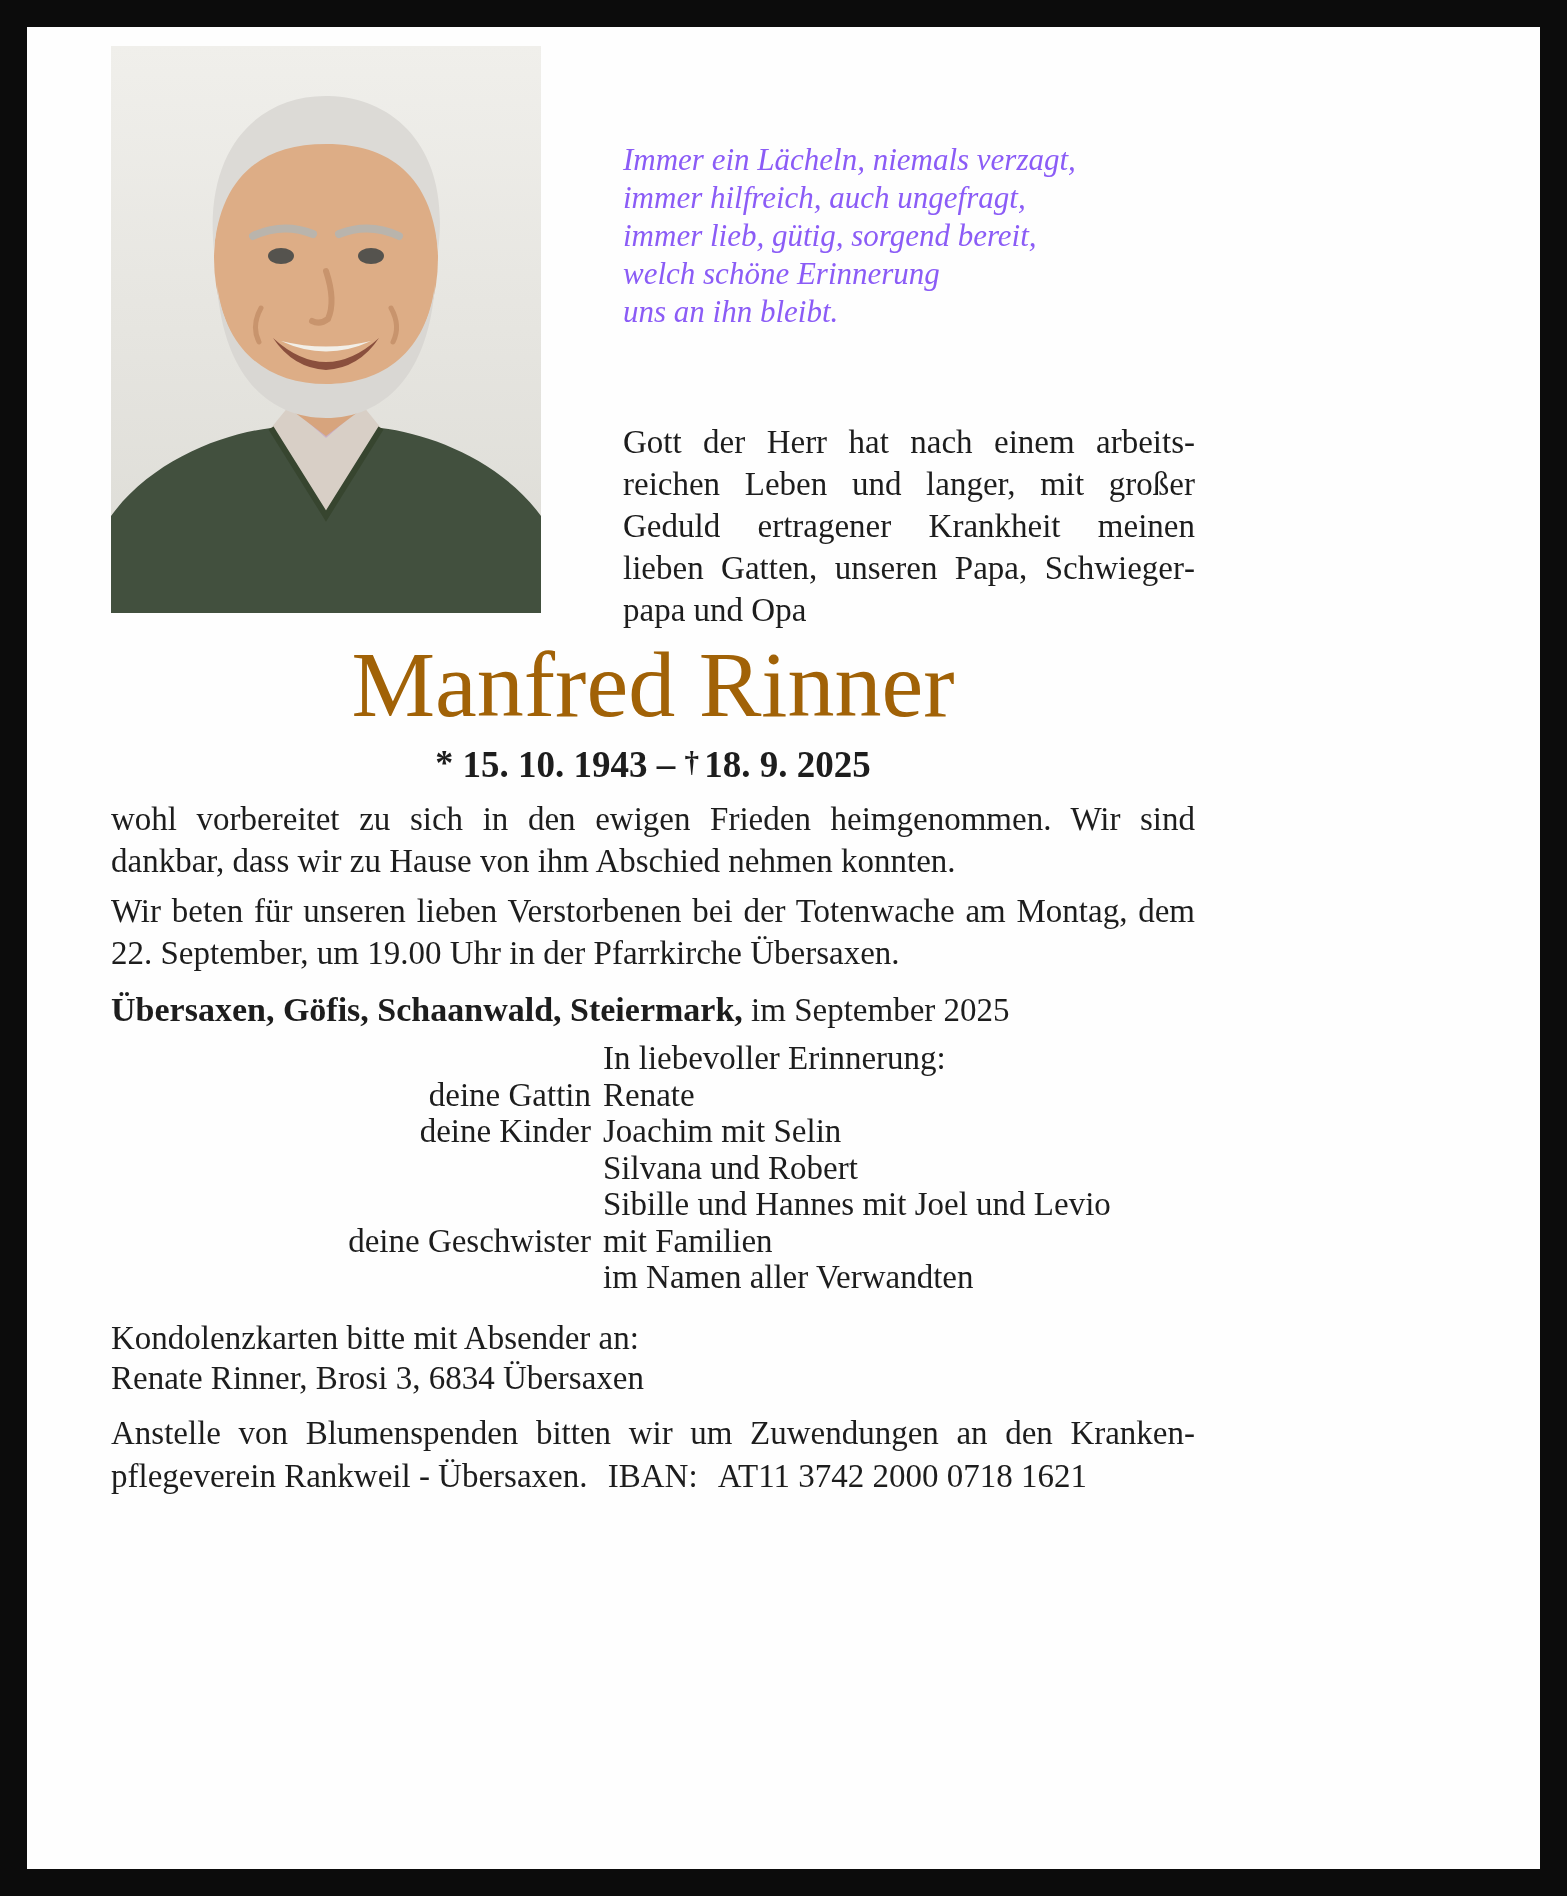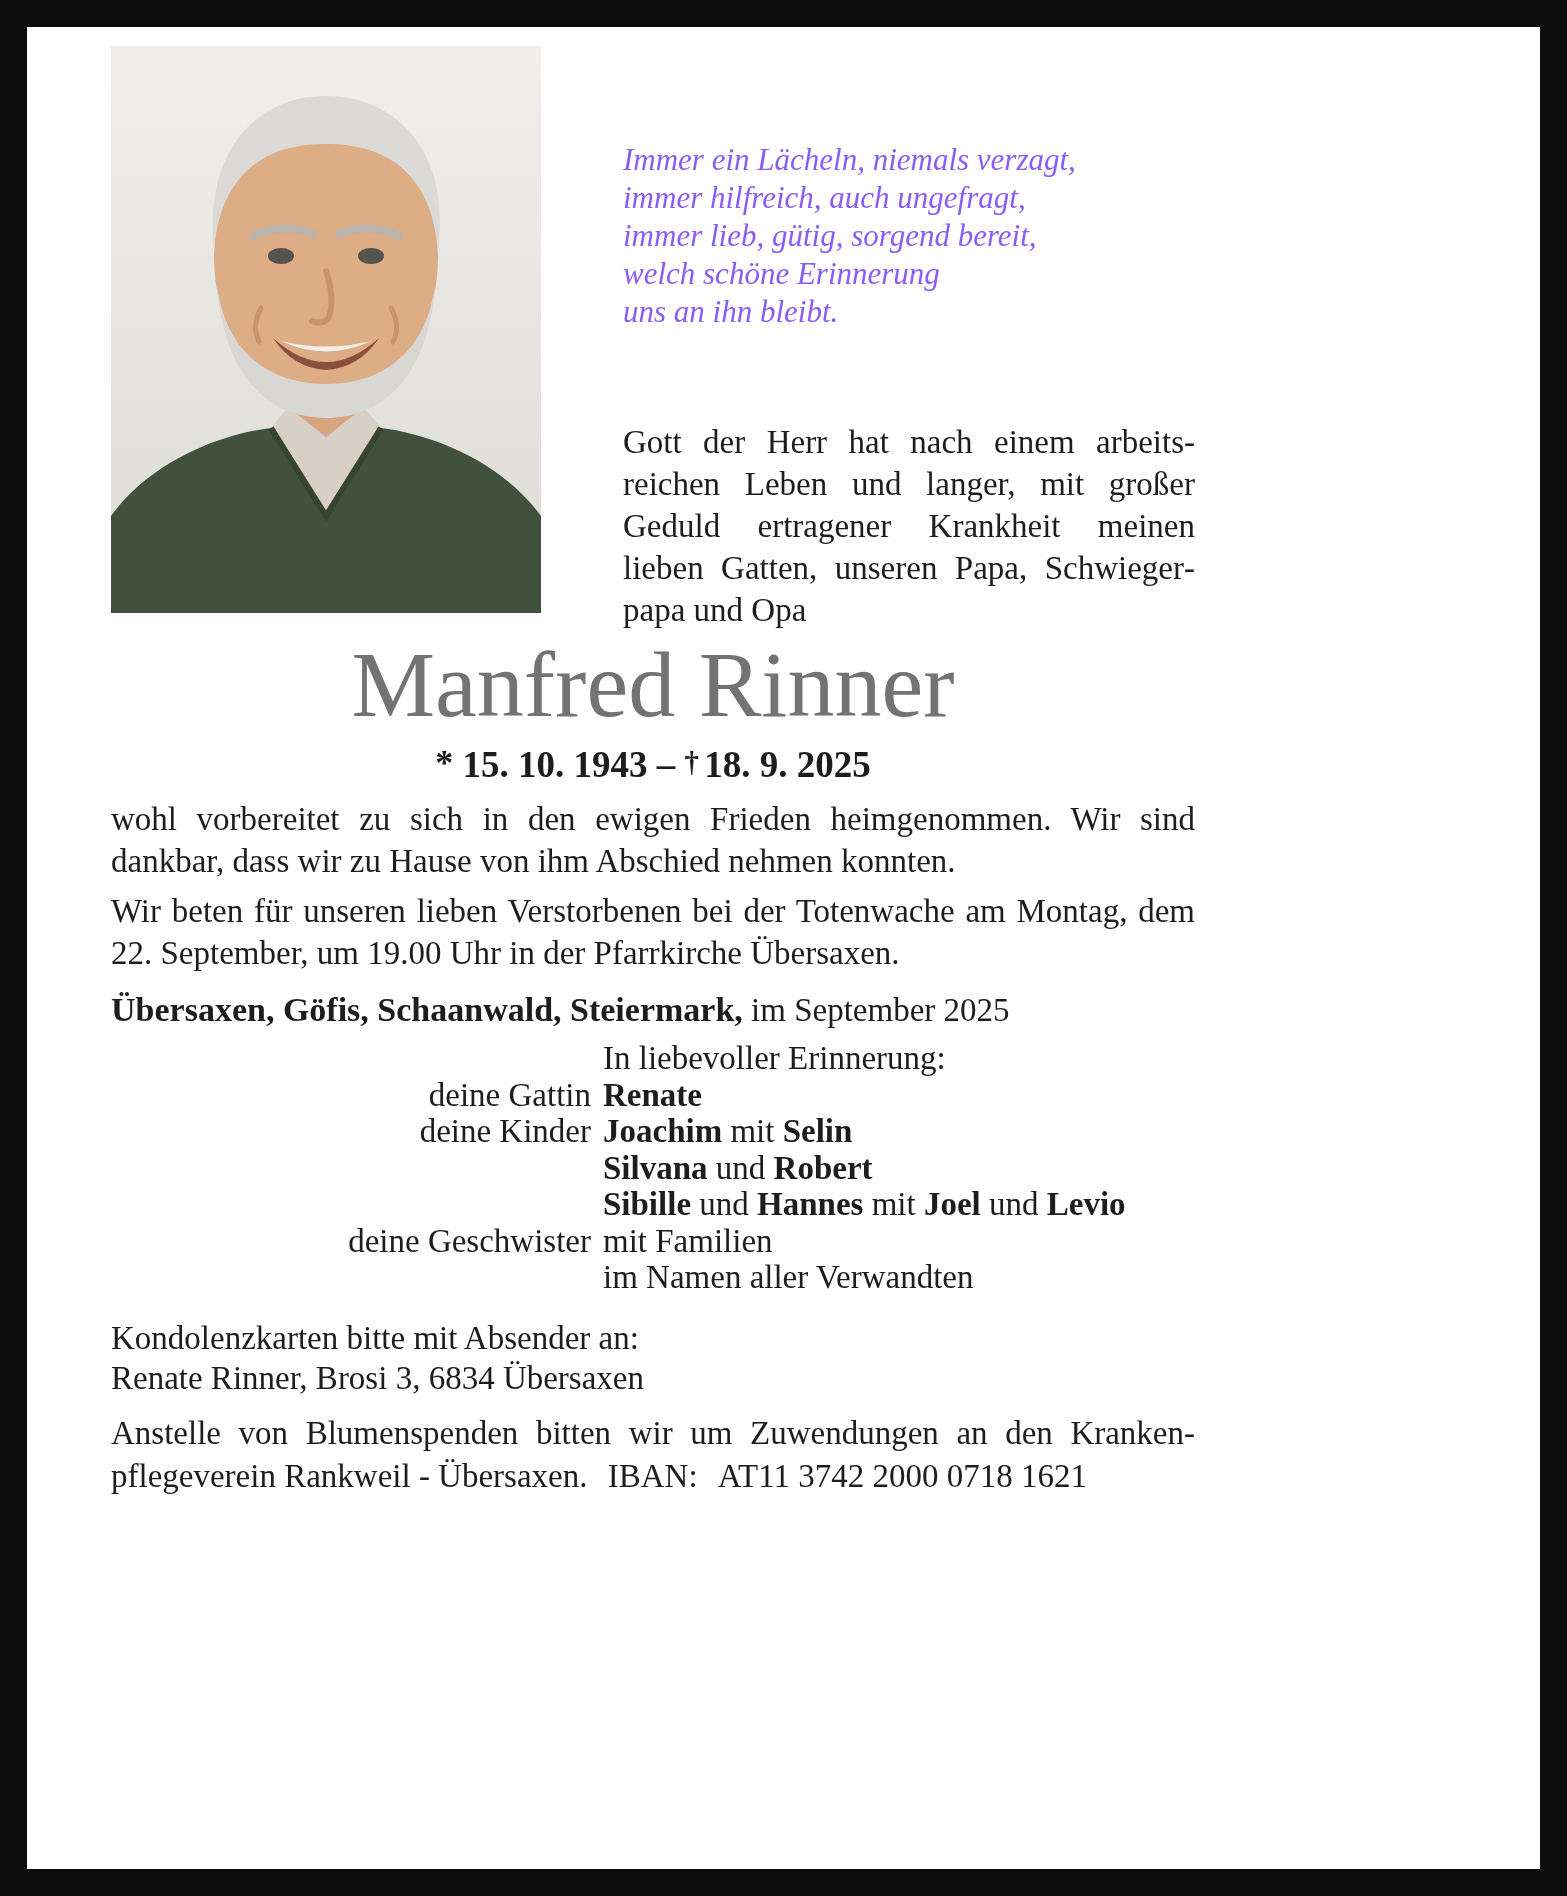--- a/index.html
+++ b/index.html
@@ -49,21 +49,21 @@
     text-align: justify;
     hyphens: manual;
     -webkit-hyphens: manual;
   }
   .name {
     margin: 4px 0 0 0;
     font-size: 94px;
     line-height: 98px;
     font-weight: 400;
     text-align: center;
-    color: #737373;
+    color: #a16207;
   }
   .dates {
     margin-top: 8px;
     text-align: center;
     font-size: 37px;
     line-height: 42px;
     font-weight: 700;
     white-space: nowrap;
   }
   .sym { display: inline-block; }
@@ -92,21 +92,21 @@
   .family-row { display: flex; }
   .family-label {
     width: 480px;
     flex: 0 0 480px;
     text-align: right;
   }
   .family-value {
     margin-left: 12px;
     white-space: nowrap;
   }
-  .b { font-weight: 700; text-align: center; }
+  .b { font-weight: 400; text-align: center; }
   .cond {
     margin-top: 22px;
     font-size: 33px;
     line-height: 40px;
   }
   .donation {
     margin: 14px 0 0 0;
     font-size: 33px;
     line-height: 43px;
     text-align: justify;

